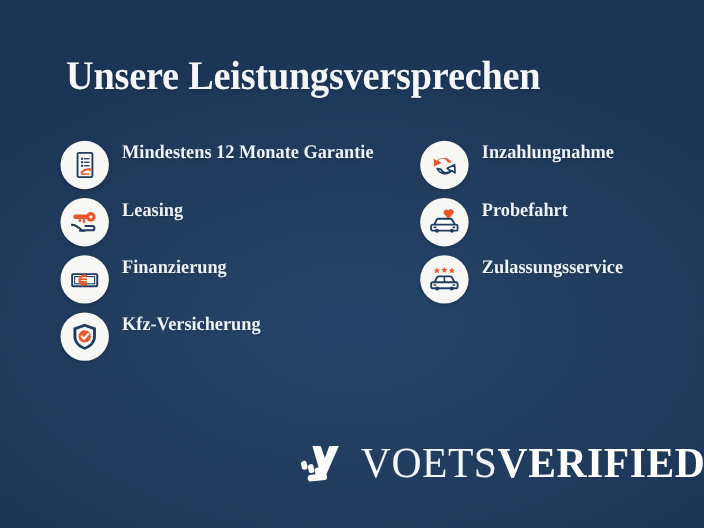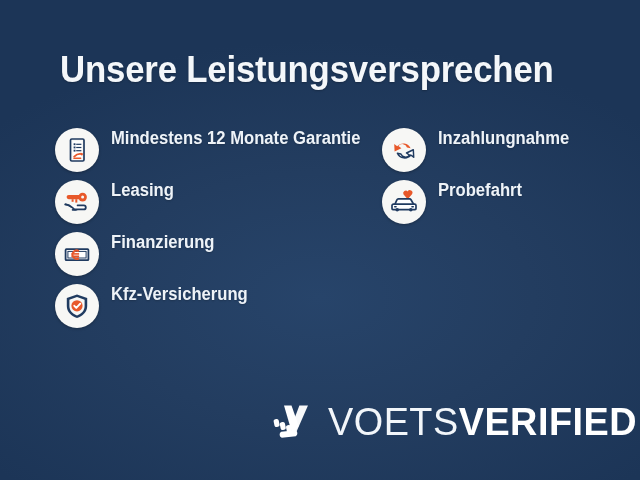--- a/index.html
+++ b/index.html
@@ -15,20 +15,21 @@
     -webkit-font-smoothing: antialiased;
   }
 
   #poster {
     position: relative;
     width: 640px;
     height: 480px;
     background:
       radial-gradient(ellipse 560px 330px at 50% 62%, #27446a 0%, #233d60 38%, #1c3557 78%);
     overflow: hidden;
+    font-family: Liberation Serif, serif;
   }
 
   
   .title {
     position: absolute;
     left: 60px;
     top: 49px;
     font-size: 37px;
     line-height: 42px;
     font-weight: 700;
@@ -210,20 +211,39 @@
           </g>
           <circle cx="8.2" cy="22.8" r="1.8" fill="#203b60"></circle>
           <circle cx="21.8" cy="22.8" r="1.8" fill="#203b60"></circle>
           <rect x="5.0" y="19.0" width="2.8" height="1.4" rx="0.7" fill="#203b60"></rect>
           <rect x="22.2" y="19.0" width="2.8" height="1.4" rx="0.7" fill="#203b60"></rect>
         </svg>
       </div>
       <div class="feature-label">Probefahrt</div>
     </div>
 
+    <div class="feature">
+      <div class="badge">
+        <svg width="30" height="30" viewBox="0 0 30 30">
+          <g fill="#e8582a">
+            <path d="M8.2 4.2 l0.85 1.75 1.93 0.28 -1.4 1.36 0.33 1.92 -1.71 -0.9 -1.71 0.9 0.33 -1.92 -1.4 -1.36 1.93 -0.28 z"></path>
+            <path d="M15.0 3.7 l0.85 1.75 1.93 0.28 -1.4 1.36 0.33 1.92 -1.71 -0.9 -1.71 0.9 0.33 -1.92 -1.4 -1.36 1.93 -0.28 z"></path>
+            <path d="M21.8 4.2 l0.85 1.75 1.93 0.28 -1.4 1.36 0.33 1.92 -1.71 -0.9 -1.71 0.9 0.33 -1.92 -1.4 -1.36 1.93 -0.28 z"></path>
+          </g>
+          <path d="M6.2 17.6 l2.0 -4.4 a1.7 1.7 0 0 1 1.5 -1.0 h10.6 a1.7 1.7 0 0 1 1.5 0.9 l2.4 4.5" fill="#ffffff" stroke="#203b60" stroke-width="1.7" stroke-linejoin="round"></path>
+          <path d="M4.4 17.6 h21.2 a1.4 1.4 0 0 1 1.4 1.4 v3.0 a1.0 1.0 0 0 1 -1.0 1.0 h-22.0 a1.0 1.0 0 0 1 -1.0 -1.0 v-3.0 a1.4 1.4 0 0 1 1.4 -1.4 z" fill="#ffffff" stroke="#203b60" stroke-width="1.7" stroke-linejoin="round"></path>
+          <line x1="15" y1="12.3" x2="15" y2="17.4" stroke="#203b60" stroke-width="1.4"></line>
+          <circle cx="8.4" cy="23.2" r="1.8" fill="#203b60"></circle>
+          <circle cx="21.6" cy="23.2" r="1.8" fill="#203b60"></circle>
+          <rect x="5.0" y="19.3" width="2.8" height="1.4" rx="0.7" fill="#203b60"></rect>
+          <rect x="22.2" y="19.3" width="2.8" height="1.4" rx="0.7" fill="#203b60"></rect>
+        </svg>
+      </div>
+      <div class="feature-label">Zulassungsservice</div>
+    </div>
 
   </div>
 
   <div class="logo">
     <div class="logo-mark">
       <svg width="46" height="46" viewBox="0 0 46 46">
         <g fill="#ffffff">
           <path d="M14.0 7.5 l7.5 0 7.2 20.5 -6.4 8.0 z"></path>
           <path d="M38.0 7.5 l-8.6 0 -8.0 21.0 4.0 7.8 z" opacity="0.97"></path>
           <rect x="4.0" y="21.0" width="5.2" height="8.0" rx="2.0" transform="rotate(-12 6.6 25)"></rect>

